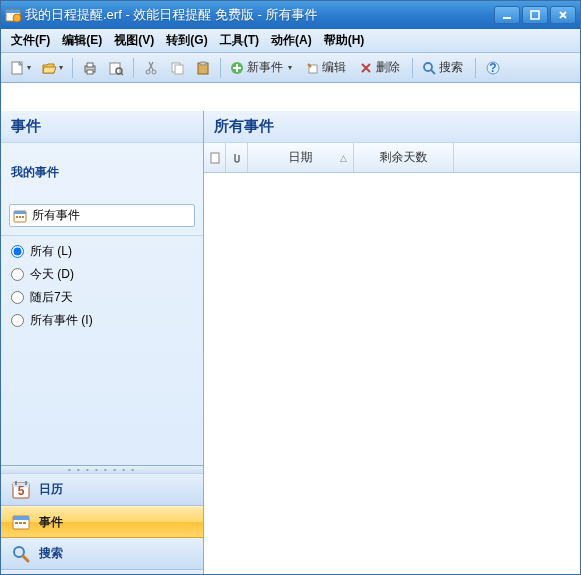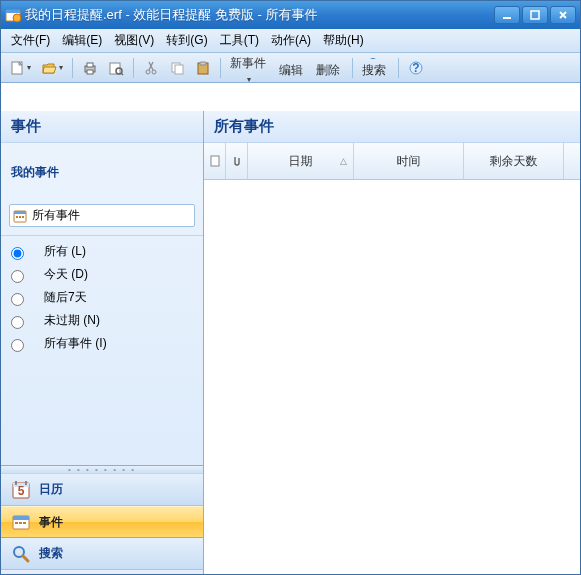--- a/index.html
+++ b/index.html
@@ -5,48 +5,48 @@
 * { margin: 0; padding: 0; box-sizing: border-box; font-family: "Microsoft YaHei", "SimSun", Tahoma, sans-serif; font-size: 12px; }
 body { width: 581px; height: 575px; overflow: hidden; background: #fff; border: 1px solid #3a6ea5; }
 .titlebar { height: 28px; background: linear-gradient(to bottom, #4a9de0 0%, #2d7cd0 50%, #1e6bc0 100%); display: flex; align-items: center; padding: 0 4px; }
 .titlebar-icon { width: 16px; height: 16px; margin-right: 4px; position: relative; }
 .titlebar-icon svg { display: block; }
 .titlebar-text { flex: 1; color: #fff; font-size: 13px; text-shadow: 0 1px 1px rgba(0,0,0,0.3); }
 .win-controls { display: flex; gap: 2px; }
 .win-btn { width: 26px; height: 18px; background: linear-gradient(to bottom, #6bb5f0, #3a8cd8); border: 1px solid #2a6cb0; border-radius: 3px; display: flex; align-items: center; justify-content: center; color: #fff; font-weight: bold; font-size: 11px; cursor: default; }
 .win-btn svg { display: block; }
 .menubar { height: 24px; background: linear-gradient(to bottom, #e8f1fb, #d0e3f7); border-bottom: 1px solid #a0c0e0; display: flex; align-items: center; padding: 0 4px; }
-.menu-item { padding: 3px 6px; cursor: default; color: #000; }
+.menu-item { padding: 3px 6px; cursor: default; color: #000; font-weight: bold; }
 .toolbar { height: 30px; background: linear-gradient(to bottom, #e8f1fb, #c8ddf4); border-bottom: 1px solid #8ab0d8; display: flex; align-items: center; padding: 0 4px; gap: 2px; }
 .tb-btn { height: 24px; min-width: 24px; display: flex; align-items: center; justify-content: center; padding: 0 3px; border: 1px solid transparent; border-radius: 3px; cursor: default; }
-.tb-btn-text { padding: 0 6px 0 3px; gap: 3px; color: #333; flex-direction: column; }
+.tb-btn-text { padding: 0 6px 0 3px; gap: 3px; color: #333; }
 .tb-sep { width: 1px; height: 20px; background: #a0c0e0; margin: 0 3px; }
 .tb-arrow { font-size: 8px; color: #444; margin-left: 2px; }
 .workspace { display: flex; height: calc(100% - 82px); margin-top: 28px; }
 .sidebar { width: 203px; background: linear-gradient(to bottom, #ecf4fd, #d8e8fa); border-right: 1px solid #8ab0d8; display: flex; flex-direction: column; }
 .side-header { padding: 6px 10px; color: #15428b; font-size: 15px; font-weight: bold; background: linear-gradient(to bottom, #ecf4fd, #d6e6fa); border-bottom: 1px solid #c0d6ee; }
 .side-sub { padding: 21px 10px; color: #15428b; font-size: 12px; font-weight: bold; }
 .side-tree { padding: 2px 8px 8px; }
 .tree-item { display: flex; align-items: center; gap: 4px; padding: 2px 2px; border: 1px solid transparent; border-radius: 2px; }
 .tree-item.sel { background: #fff; border-color: #a0c0e0; }
 .tree-icon { width: 16px; height: 16px; }
 .side-radios { padding: 4px 10px; border-top: 1px solid #c0d6ee; }
-.radio-row { display: flex; align-items: flex-end; gap: 20px; padding: 3px 0; }
+.radio-row { display: flex; align-items: center; gap: 6px; padding: 3px 0; }
 .radio-row input { margin: 0; }
 .side-link { padding: 10px 10px; color: #0645ad; cursor: default; border-top: 1px solid #c0d6ee; }
 .side-spacer { flex: 1; }
 .side-nav { border-top: 1px solid #8ab0d8; }
 .grip { height: 8px; background: linear-gradient(to bottom, #e4effa, #cfe0f5); display: flex; justify-content: center; align-items: center; border-bottom: 1px solid #c0d6ee; }
 .grip span { color: #8aa0c0; letter-spacing: 2px; font-size: 8px; line-height: 8px; }
 .nav-item { height: 32px; display: flex; align-items: center; gap: 8px; padding: 0 10px; background: linear-gradient(to bottom, #e6f0fb, #c8ddf4); border-bottom: 1px solid #a8c4e4; color: #15428b; font-weight: bold; cursor: default; }
 .nav-item.active { background: linear-gradient(to bottom, #ffe9a8 0%, #ffd76b 49%, #ffc23a 50%, #ffd76b 100%); color: #222; border-bottom: 1px solid #e0a030; border-top: 1px solid #fff3cf; }
 .nav-icon { width: 20px; height: 20px; display: flex; align-items: center; justify-content: center; }
 .main { flex: 1; display: flex; flex-direction: column; background: #fff; }
 .main-header { padding: 6px 10px; color: #15428b; font-size: 15px; font-weight: bold; background: linear-gradient(to bottom, #ecf4fd, #d6e6fa); border-bottom: 1px solid #c0d6ee; }
-.grid-header { height: 37px; display: flex; background: linear-gradient(to bottom, #f7fbff, #e0ecf8); border-bottom: 1px solid #b0c8e0; }
+.grid-header { height: 30px; display: flex; background: linear-gradient(to bottom, #f7fbff, #e0ecf8); border-bottom: 1px solid #b0c8e0; }
 .gh-cell { border-right: 1px solid #c0d6ee; display: flex; align-items: center; justify-content: center; color: #333; position: relative; }
 .gh-sort { position: absolute; right: 6px; color: #888; font-size: 9px; }
 .grid-body { flex: 1; background: #fff; }
 </style>
 </head>
 <body>
 
 <div class="titlebar">
   <span class="titlebar-icon">
     <svg width="16" height="16">
@@ -198,24 +198,20 @@
       <label class="radio-row">
           <input type="radio" name="f" style="">
           <span>今天 (D)</span>
         </label>
       <label class="radio-row">
           <input type="radio" name="f" style="">
           <span>随后7天</span>
         </label>
       <label class="radio-row">
           <input type="radio" name="f" style="">
-          <span>未过期 (N)</span>
-        </label>
-      <label class="radio-row">
-          <input type="radio" name="f" style="">
           <span>所有事件 (I)</span>
         </label>
     </div>
     <div class="side-spacer"></div>
     <div class="side-nav">
       <div class="grip">
           <span>• • • • • • • •</span>
         </div>
       <div class="nav-item">
         <span class="nav-icon">
@@ -274,23 +270,20 @@
         </div>
       <div class="gh-cell" style="width:22px">
           <svg width="12" height="12">
             <path d="M4 2 L4 8 A2 2 0 0 0 8 8 L8 3" fill="none" stroke="#666" stroke-width="1.4"></path>
           </svg>
         </div>
       <div class="gh-cell" style="width:106px">
           <span>日期</span>
           <span class="gh-sort">△</span>
         </div>
-      <div class="gh-cell" style="width:110px">
-          <span>时间</span>
-        </div>
       <div class="gh-cell" style="width:100px">
           <span>剩余天数</span>
         </div>
       <div class="gh-cell" style="flex:1;border-right:none"></div>
     </div>
     <div class="grid-body"></div>
   </div>
 </div>
 
 </body></html>

